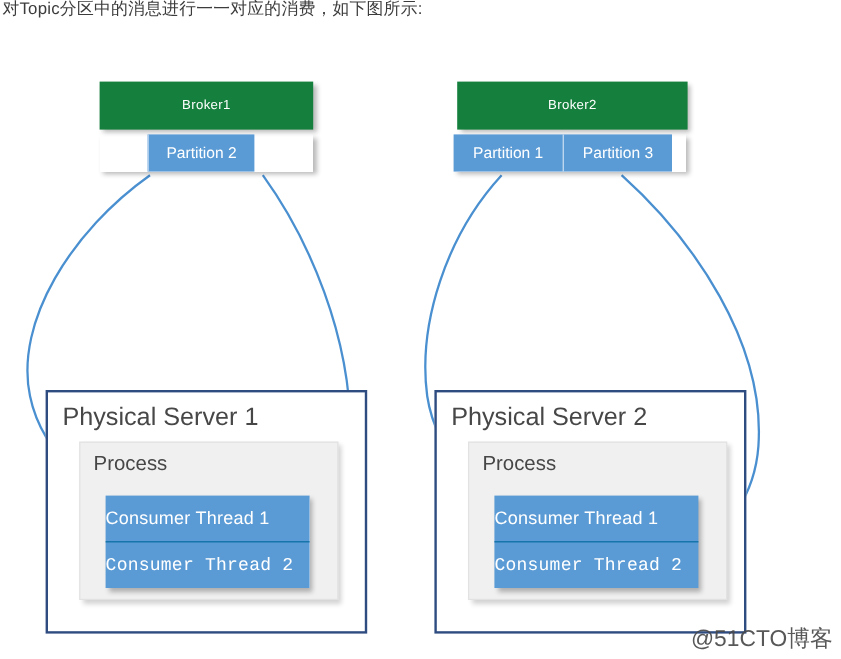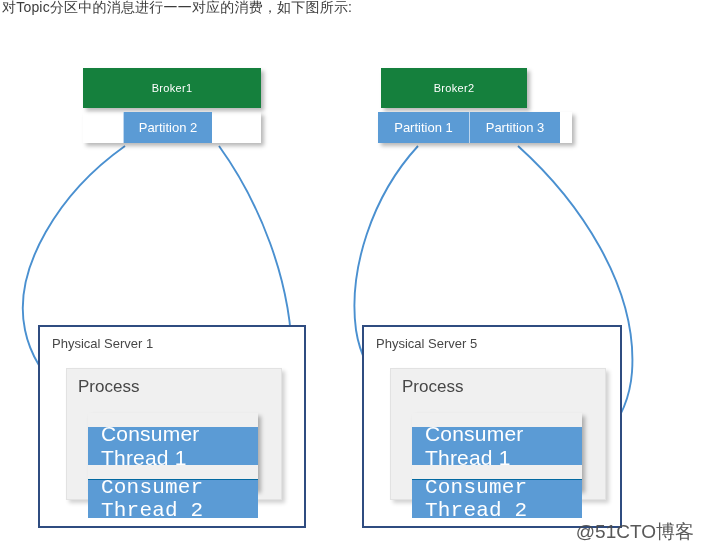--- a/index.html
+++ b/index.html
@@ -62,21 +62,21 @@
   .server-box {
     position: absolute;
     border: 2px solid #2F4C80;
     background: #ffffff;
     box-sizing: border-box;
   }
   .server-label {
     position: absolute;
     left: 12px;
     top: 9px;
-    font-size: 13px;
+    font-size: 21px;
     color: #474747;
   }
   .process-box {
     position: absolute;
     background: #F0F0F0;
     border: 1px solid #e2e2e2;
     box-sizing: border-box;
     box-shadow: 3px 3px 4px rgba(0,0,0,0.18);
   }
   .process-label {
@@ -86,27 +86,25 @@
     font-size: 17px;
     color: #474747;
   }
   .thread-stack {
     position: absolute;
     box-shadow: 3px 3px 4px rgba(0,0,0,0.28);
   }
   .thread-box {
     background: #5B9BD5;
     color: #ffffff;
-    font-size: 21px;
+    font-size: 15px;
     display: flex;
     align-items: center;
     box-sizing: border-box;
-    padding-left: 13px;
     letter-spacing: 0.2px;
-    margin-top: 14px;
   }
   .thread-box.second {
     border-top: 1px solid #0369a1;
     font-family: Liberation Mono, monospace;
   }
 
   
   #arrow-layer {
     position: absolute;
     left: 0;
@@ -149,21 +147,21 @@
 
 <div class="broker-group">
   <div class="broker-title" style="left:83px; top:68px; width:178px; height:40px;">Broker1</div>
 
   <div class="partition-row" style="left:83px; top:112px; width:178px; height:31px;">
     <div class="partition-cell right-cell" style="width:89px;margin-left:40px;">Partition 2</div>
   </div>
 </div>
 
 <div class="broker-group">
-  <div class="broker-title" style="left:381px; top:68px; width:146px; height:40px;">Broker2</div>
+  <div class="broker-title" style="left:381px; top:68px; width:192px; height:40px;">Broker2</div>
 
   <div class="partition-row" style="left:378px; top:112px; width:194px; height:31px;">
     <div class="partition-cell" style="width:91px;">Partition 1</div>
     <div class="partition-cell right-cell" style="width:91px;">Partition 3</div>
   </div>
 </div>
 
 <div class="server-box" style="left:38px; top:325px; width:268px; height:203px;">
   <div class="server-label">Physical Server 1</div>
 
@@ -171,21 +169,21 @@
     <div class="process-label">Process</div>
 
     <div class="thread-stack" style="left:21px; top:44px; width:170px; height:77px;">
       <div class="thread-box" style="height:38px;">Consumer Thread 1</div>
       <div class="thread-box second" style="height:39px;">Consumer Thread 2</div>
     </div>
   </div>
 </div>
 
 <div class="server-box" style="left:362px; top:325px; width:260px; height:203px;">
-  <div class="server-label">Physical Server 5</div>
+  <div class="server-label">Physical Server 2</div>
 
   <div class="process-box" style="left:26px; top:41px; width:216px; height:132px;">
     <div class="process-label">Process</div>
 
     <div class="thread-stack" style="left:21px; top:44px; width:170px; height:77px;">
       <div class="thread-box" style="height:38px;">Consumer Thread 1</div>
       <div class="thread-box second" style="height:39px;">Consumer Thread 2</div>
     </div>
   </div>
 </div>

